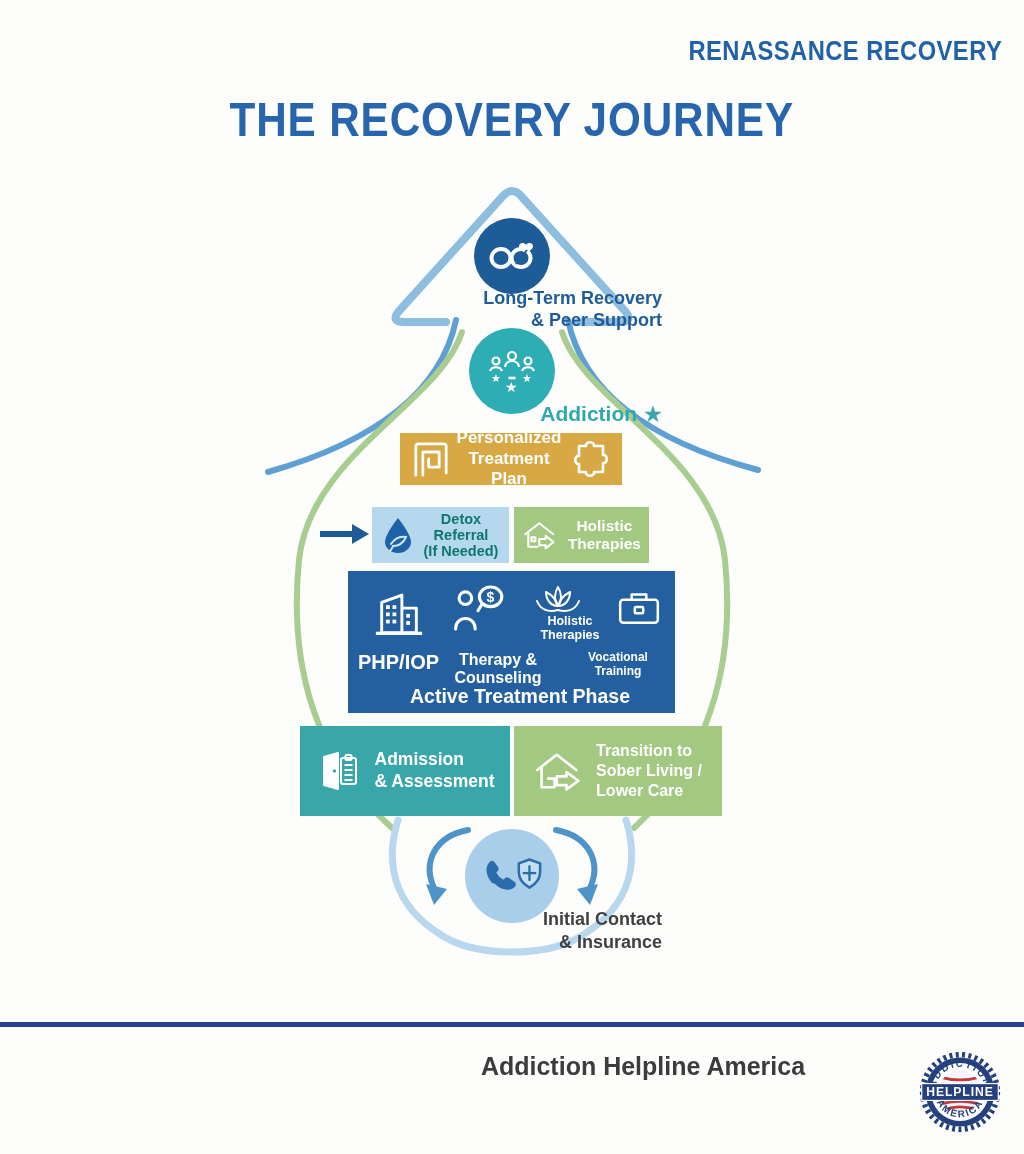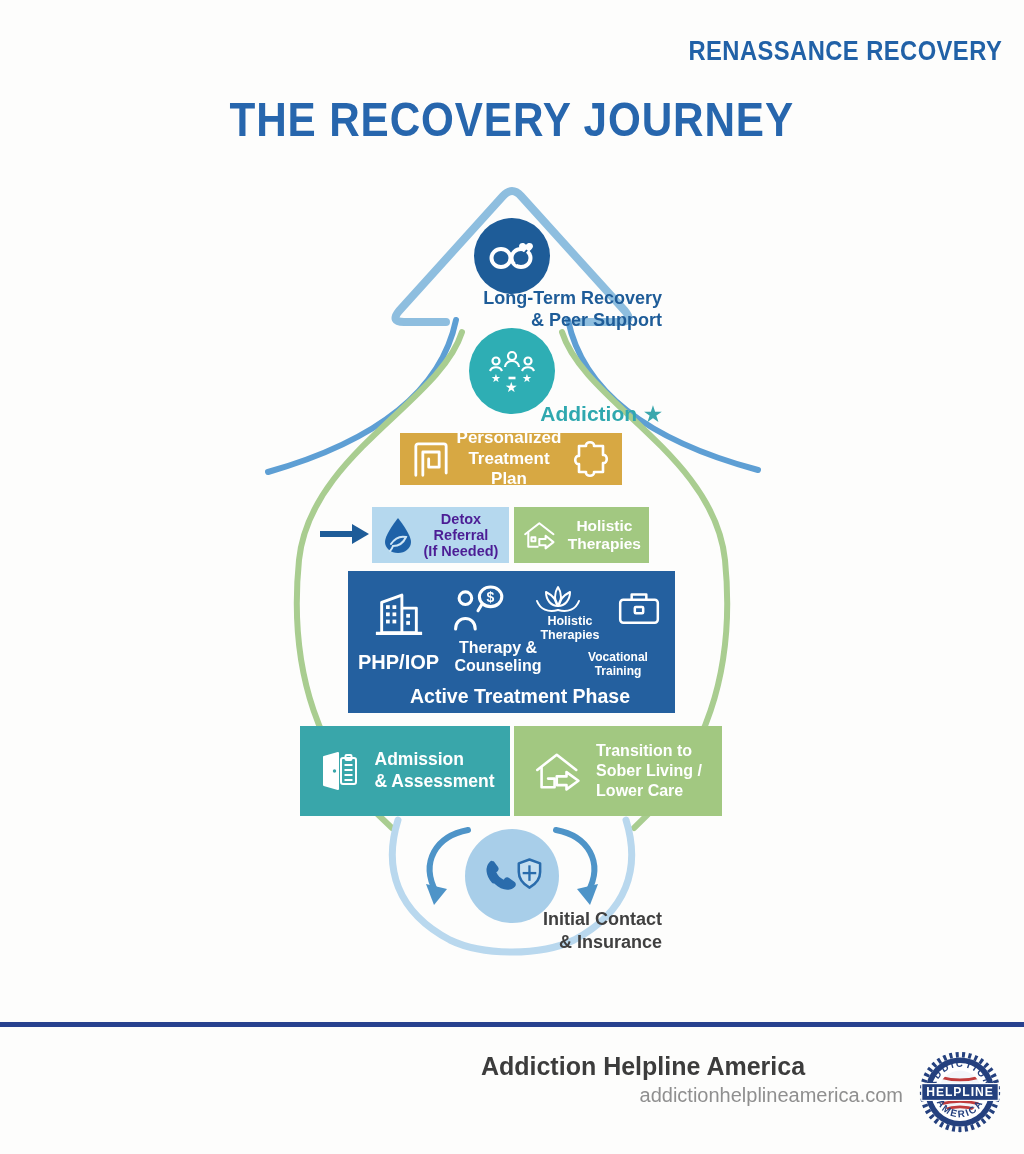--- a/index.html
+++ b/index.html
@@ -36,21 +36,21 @@
   .trainings{top:402px;color:#2fa8af;font-size:21px;font-weight:bold;z-index:2;}
   .trainings .star{color:#3aa7ad;font-size:20px;margin-left:7px;}
   .initial-label{top:908px;color:#404040;font-size:18px;font-weight:bold;line-height:1.25;z-index:2;}
 
   .gold-box{left:400px;top:433px;width:222px;height:52px;background:#d7a843;
     display:flex;align-items:center;justify-content:space-between;padding:0 10px;box-sizing:border-box;}
   .gold-box .txt{flex:1;text-align:center;color:#fff;font-weight:bold;font-size:17px;line-height:1.2;}
 
   .detox-box{left:372px;top:507px;width:137px;height:56px;background:#b5d8ee;
     display:flex;align-items:center;padding:0 6px 0 10px;box-sizing:border-box;gap:5px;}
-  .detox-box .txt{flex:1;text-align:center;color:#4c1d95;font-weight:bold;font-size:14.5px;line-height:1.12;}
+  .detox-box .txt{flex:1;text-align:center;color:#0f766e;font-weight:bold;font-size:14.5px;line-height:1.12;}
 
   .hol-box{left:514px;top:507px;width:135px;height:56px;background:#a2c881;
     display:flex;align-items:center;padding:0 8px;box-sizing:border-box;gap:8px;}
   .hol-box .txt{flex:1;text-align:center;color:#fff;font-weight:bold;font-size:15.5px;line-height:1.15;}
 
   .active-box{left:348px;top:571px;width:327px;height:142px;background:#24609f;}
   .active-box .abs{position:absolute;color:#fff;font-weight:bold;text-align:center;line-height:1.15;}
 
   .admission-box{left:300px;top:726px;width:210px;height:90px;background:#39a6aa;
     display:flex;align-items:center;padding:0 14px;box-sizing:border-box;gap:13px;}
@@ -187,21 +187,21 @@
       <path d="M38 9 C38 17 33 23 26 23 C28 16 32 12 38 9 z"></path>
       <path d="M5 18 C8 26 16 30 26 27"></path>
       <path d="M47 18 C44 26 36 30 26 27"></path>
     </svg>
     <svg class="abs" style="left:268px;top:16px" width="46" height="40" viewBox="0 0 44 38" fill="none" stroke="#fff" stroke-width="2.4" stroke-linejoin="round">
       <rect x="4" y="12" width="36" height="22" rx="3"></rect>
       <path d="M15 12 V7 H29 V12"></path>
       <rect x="18" y="19" width="8" height="6" rx="1"></rect>
     </svg>
     <div class="abs pre" style="left:10px;top:80px;width:80px;font-size:20px">PHP/IOP</div>
-    <div class="abs pre" style="left:100px;top:68px;width:100px;font-size:16px">Therapy &amp;
+    <div class="abs pre" style="left:100px;top:80px;width:100px;font-size:16px">Therapy &amp;
 Counseling</div>
     <div class="abs pre" style="left:180px;top:43px;width:84px;font-size:12.5px">Holistic
 Therapies</div>
     <div class="abs pre" style="left:220px;top:80px;width:100px;font-size:12px">Vocational
 Training</div>
     <div class="abs" style="left:0;bottom:6px;width:344px;font-size:19.5px">Active Treatment Phase</div>
   </div>
 
   <div class="node admission-box">
     <svg width="46" height="46" viewBox="0 0 46 44" fill="none" stroke="#fff" stroke-width="2" stroke-linejoin="round">
@@ -237,21 +237,20 @@
       <line x1="51" y1="10" x2="51" y2="26" stroke="#2a6cac" stroke-width="2.4"></line>
       <line x1="44" y1="18" x2="58" y2="18" stroke="#2a6cac" stroke-width="2.4"></line>
     </svg>
   </div>
   <div class="center-text initial-label pre">Initial Contact
 &amp; Insurance</div>
 
   <div class="divider"></div>
   <div class="footer-text">
     <div class="footer-name">Addiction Helpline America</div>
-    <div class="footer-url">addictionhelplineamerica.com</div>
   </div>
   <svg class="badge" width="84" height="84" viewBox="-45 -45 90 90">
     <defs>
       <path id="arcTop" d="M -27 0 A 27 27 0 0 1 27 0"></path>
       <path id="arcBottom" d="M -27 0 A 27 27 0 0 0 27 0"></path>
       <clipPath id="innerClip">
           <circle r="23"></circle>
         </clipPath>
     </defs>
     <circle r="40" fill="none" stroke="#24407e" stroke-width="6" stroke-dasharray="3.2 3.6"></circle>

